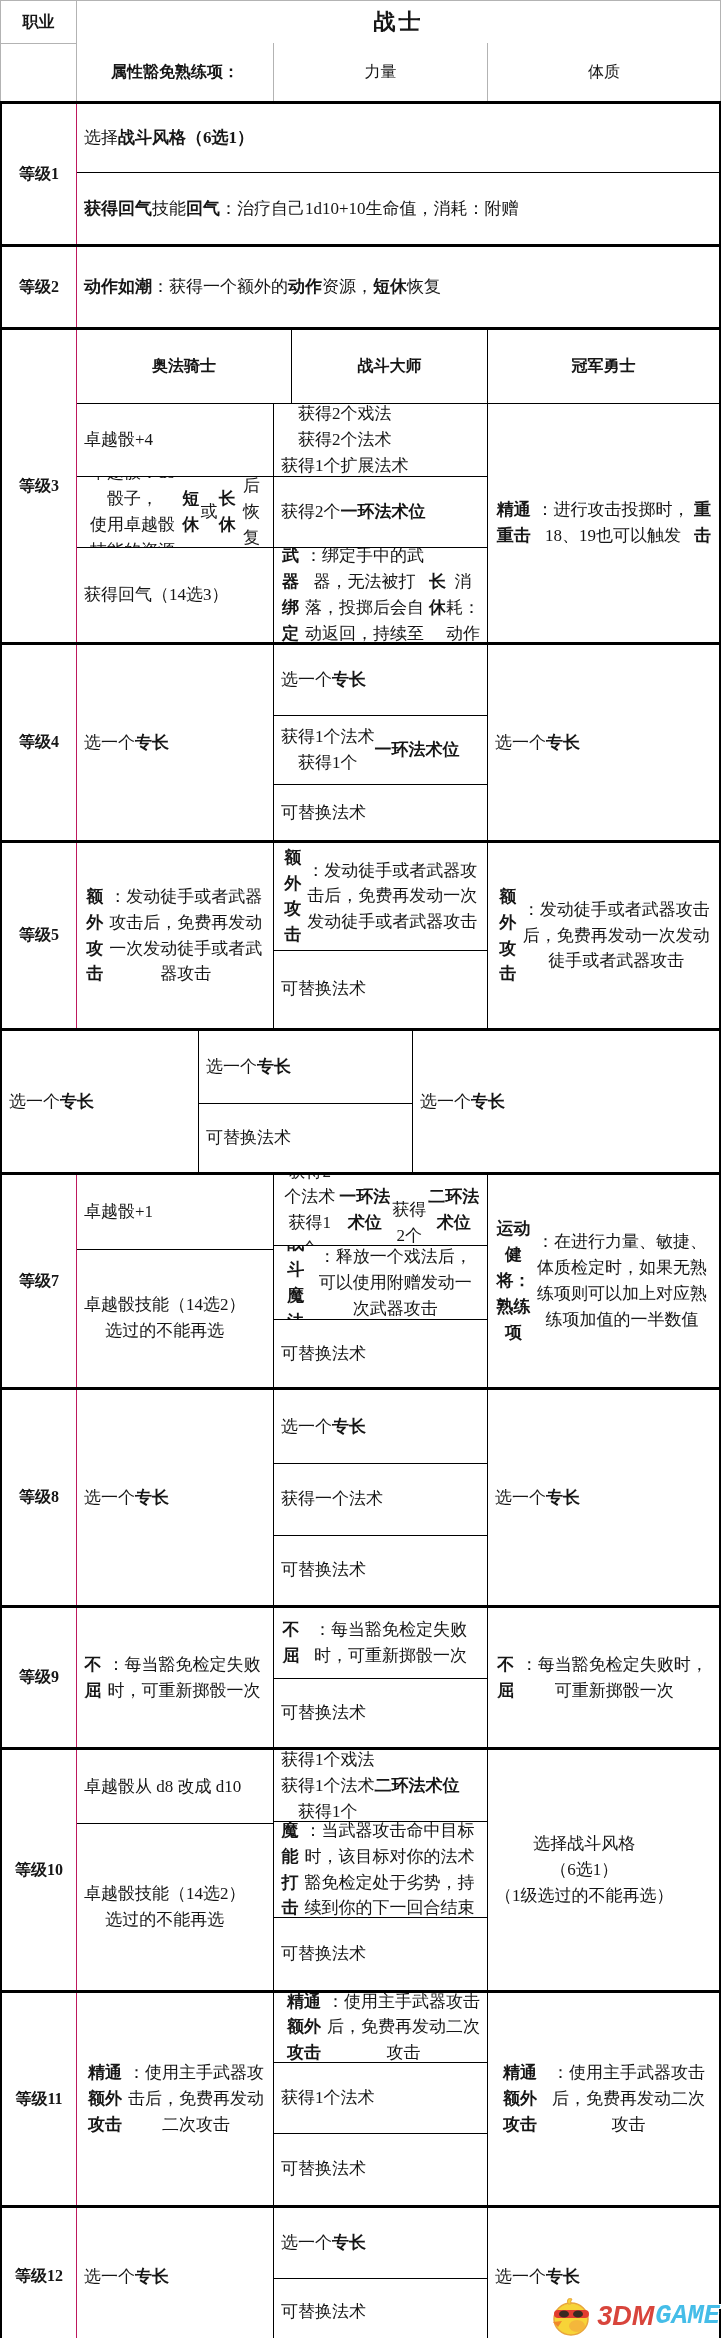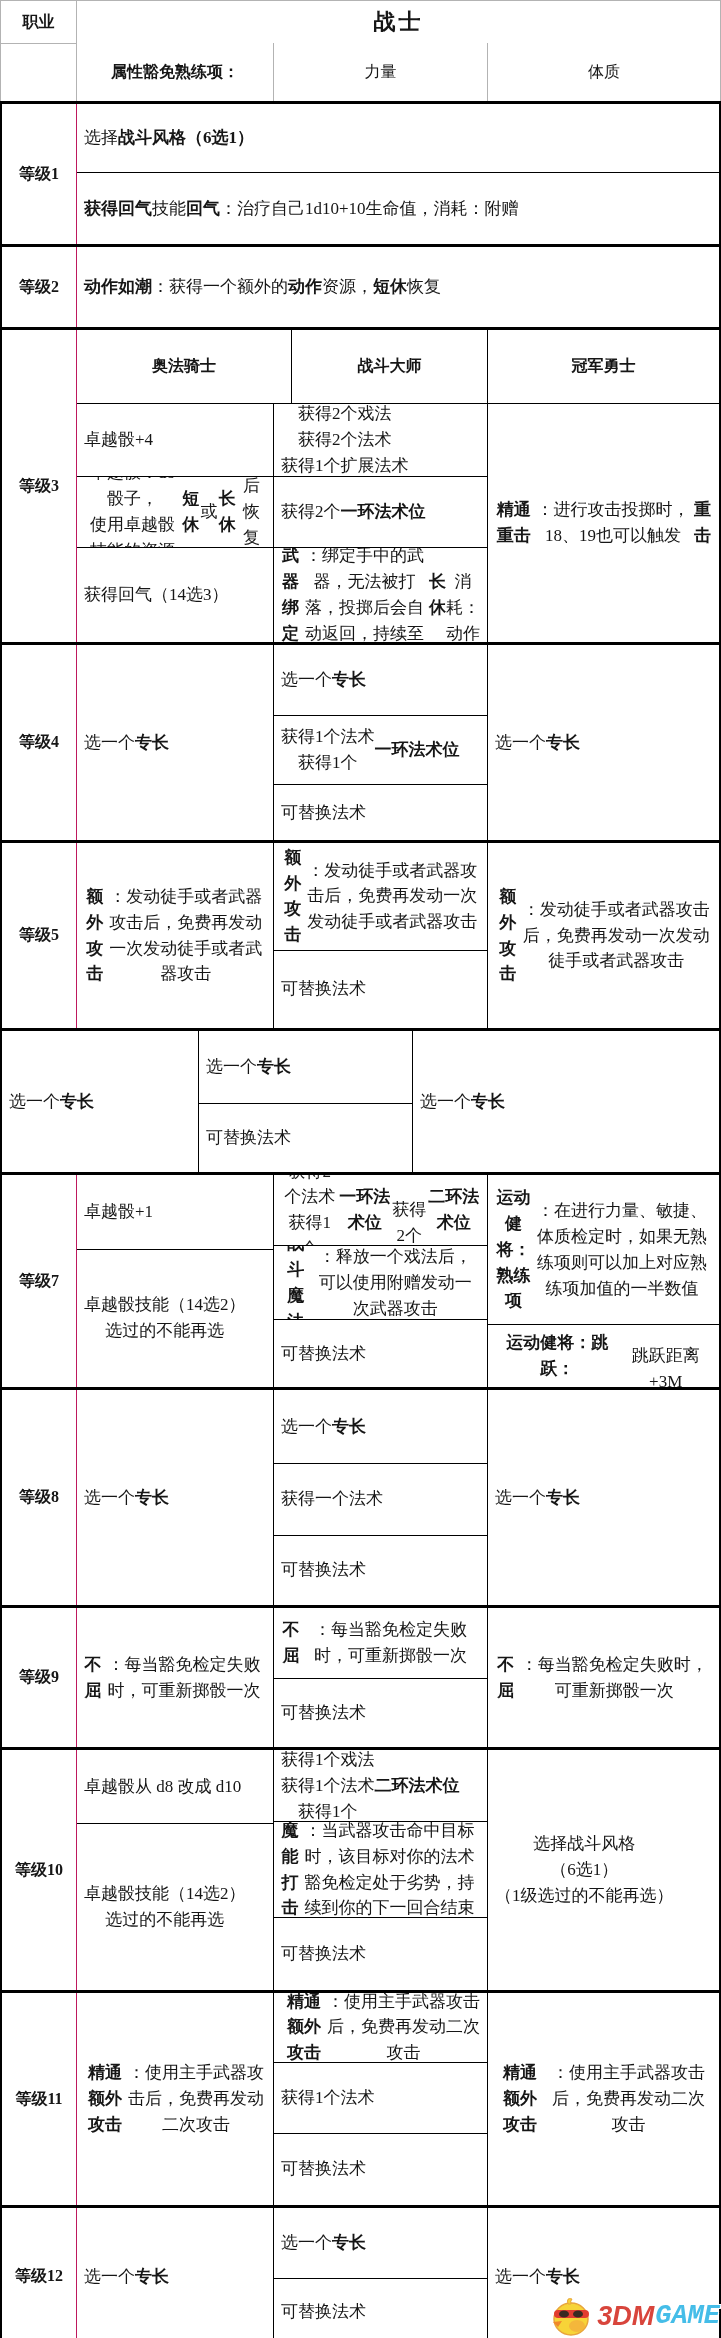--- a/index.html
+++ b/index.html
@@ -193,22 +193,20 @@
         </div>
         <div class="col w2">
           <div class="cell" style="flex:72 1 0">获得2个法术
 获得1个<b>一环法术位</b>
 获得2个<b>二环法术位</b></div>
           <div class="cell" style="flex:75 1 0"><b>战斗魔法</b>：释放一个戏法后，可以使用附赠发动一次武器攻击</div>
           <div class="cell" style="flex:68 1 0">可替换法术</div>
         </div>
         <div class="col w3">
           <div class="cell" style="flex:155 1 0"><b>运动健将：熟练项</b>：在进行力量、敏捷、体质检定时，如果无熟练项则可以加上对应熟练项加值的一半数值</div>
-          <div class="cell" style="flex:60 1 0"><b>运动健将：跳跃：</b>
-跳跃距离+3M</div>
         </div>
       </div>
     </div>
 
     <div class="lvl" style="height:218px">
       <div class="lvl-label">等级8</div>
       <div class="lbody">
         <div class="col w1">
           <div class="cell" style="flex:1 1 0">选一个<b>专长</b></div>
         </div>

